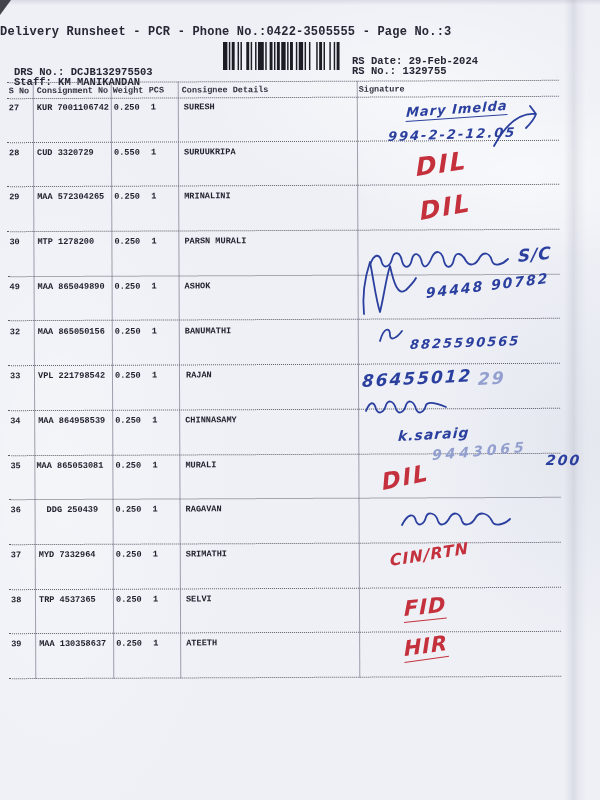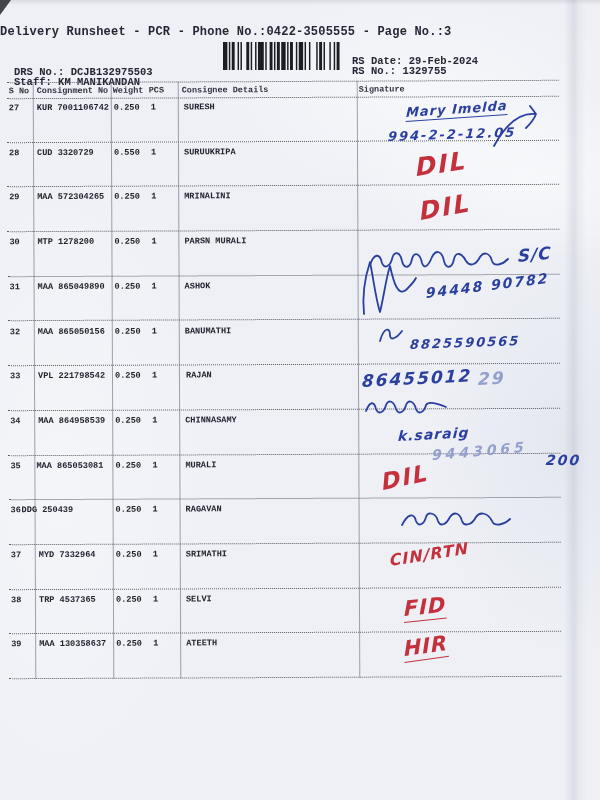--- a/index.html
+++ b/index.html
@@ -119,21 +119,21 @@
 
   <div class="row" style="top: 149.1px;">
     <span class="cell c-sno" style="left:2px">30</span>
     <span class="cell c-con" style="left:30px">MTP 1278200</span>
     <span class="cell c-wt" style="left:107px">0.250</span>
     <span class="cell c-pcs" style="left:144px">1</span>
     <span class="cell c-name" style="left:177px">PARSN MURALI</span>
   </div>
 
   <div class="row" style="top: 193.8px;">
-    <span class="cell c-sno" style="left:2px">31</span>
+    <span class="cell c-sno" style="left:2px">49</span>
     <span class="cell c-con" style="left:30px">MAA 865049890</span>
     <span class="cell c-wt" style="left:107px">0.250</span>
     <span class="cell c-pcs" style="left:144px">1</span>
     <span class="cell c-name" style="left:177px">ASHOK</span>
   </div>
 
   <div class="row" style="top: 238.5px;">
     <span class="cell c-sno" style="left:2px">32</span>
     <span class="cell c-con" style="left:30px">MAA 865050156</span>
     <span class="cell c-wt" style="left:107px">0.250</span>
@@ -160,21 +160,21 @@
   <div class="row" style="top: 372.6px;">
     <span class="cell c-sno" style="left:2px">35</span>
     <span class="cell c-con" style="left:28px">MAA 865053081</span>
     <span class="cell c-wt" style="left:107px">0.250</span>
     <span class="cell c-pcs" style="left:144px">1</span>
     <span class="cell c-name" style="left:177px">MURALI</span>
   </div>
 
   <div class="row" style="top: 417.3px;">
     <span class="cell c-sno" style="left:2px">36</span>
-    <span class="cell c-con" style="left:13px">DDG 250439</span>
+    <span class="cell c-con" style="left:38px">DDG 250439</span>
     <span class="cell c-wt" style="left:107px">0.250</span>
     <span class="cell c-pcs" style="left:144px">1</span>
     <span class="cell c-name" style="left:177px">RAGAVAN</span>
   </div>
 
   <div class="row" style="top: 462px;">
     <span class="cell c-sno" style="left:2px">37</span>
     <span class="cell c-con" style="left:30px">MYD 7332964</span>
     <span class="cell c-wt" style="left:107px">0.250</span>
     <span class="cell c-pcs" style="left:144px">1</span>

